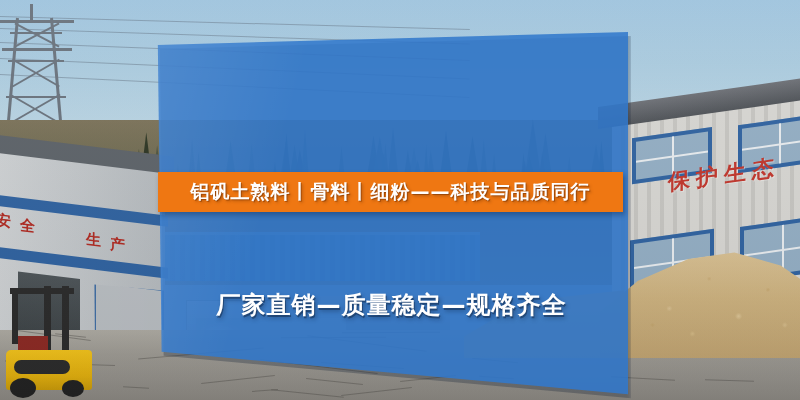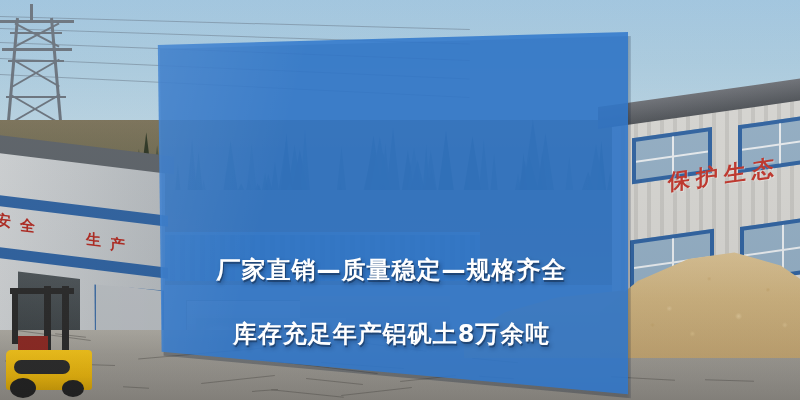--- a/index.html
+++ b/index.html
@@ -291,21 +291,21 @@
     text-align:center;
     color:#ffffff;
     font-size:24px;
     font-weight:700;
     letter-spacing:1px;
     white-space:nowrap;
     text-shadow:
        1px 2px 0 rgba(20,45,80,.55),
        2px 3px 4px rgba(10,30,60,.40);
   }
-  .subline-1 { top:228px; }
+  .subline-1 { top:263px; }
   .subline-2 { top:292px; }
 </style>
 </head>
 <body>
 
 <div class="banner">
 
   <div class="photo">
 
     <div class="sky"></div>
@@ -553,19 +553,21 @@
 
   <div class="panel-wrap">
     <div class="panel-shadow"></div>
     <div class="panel"></div>
     <div class="panel-edge"></div>
   </div>
 
   <div class="content">
 
 
+    <div class="ribbon">
+      <span class="ribbon-text">铝矾土熟料丨骨料丨细粉——科技与品质同行</span>
+    </div>
 
     <div class="subline subline-1">厂家直销—质量稳定—规格齐全</div>
 
-    <div class="subline subline-2">库存充足年产铝矾土8万余吨</div>
   </div>
 
 </div>
 
 </body></html>

